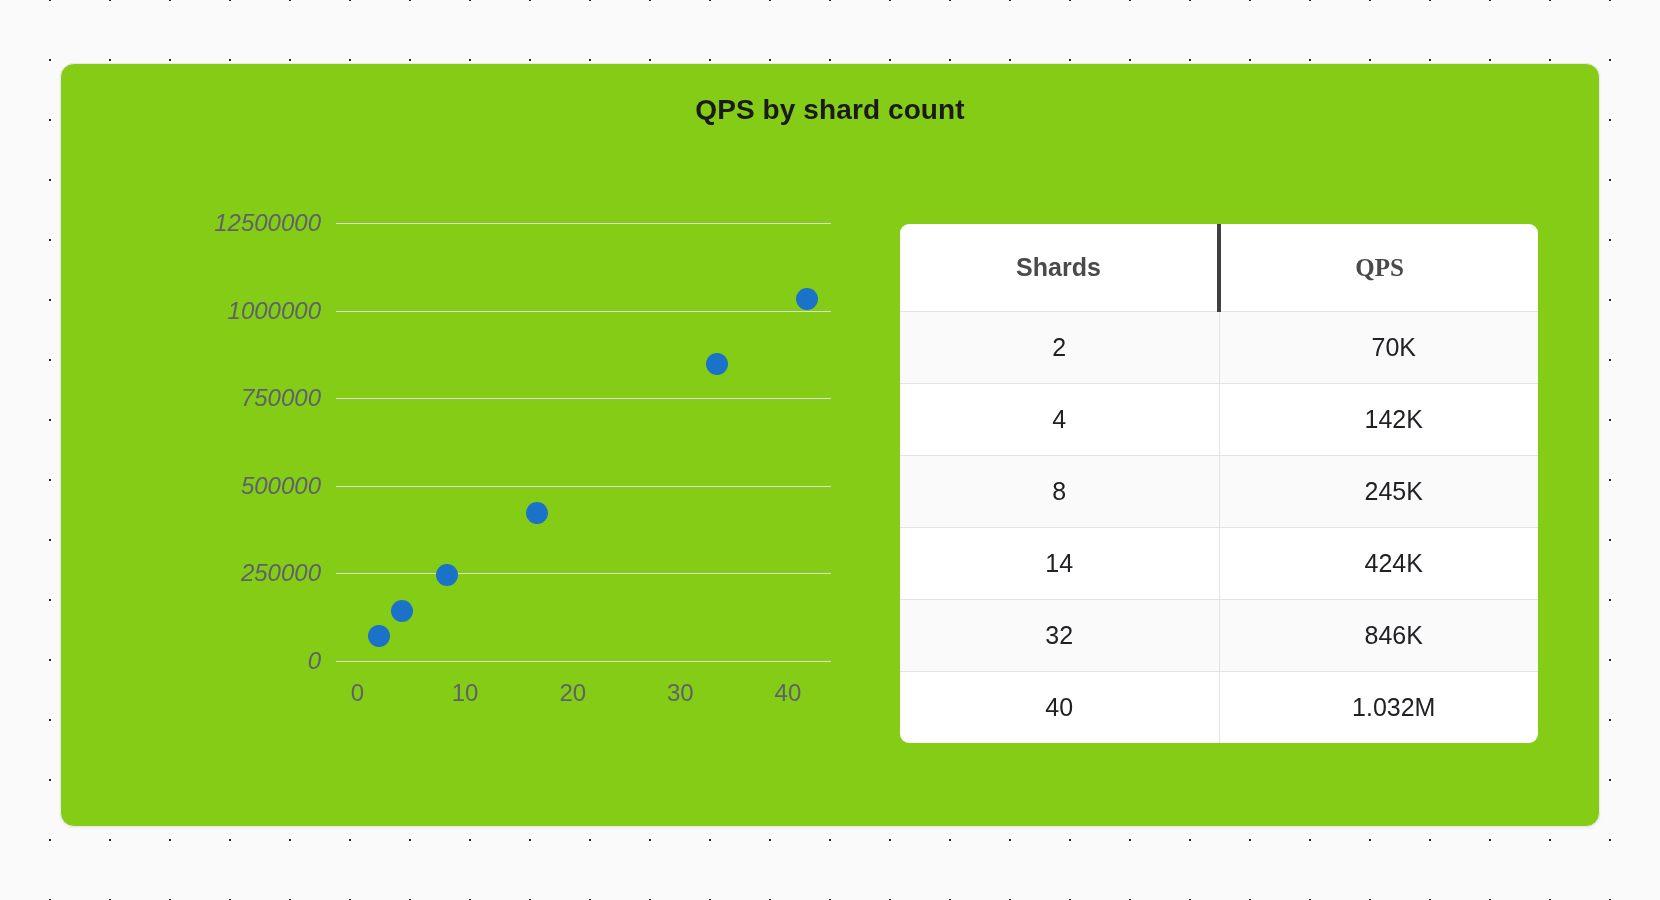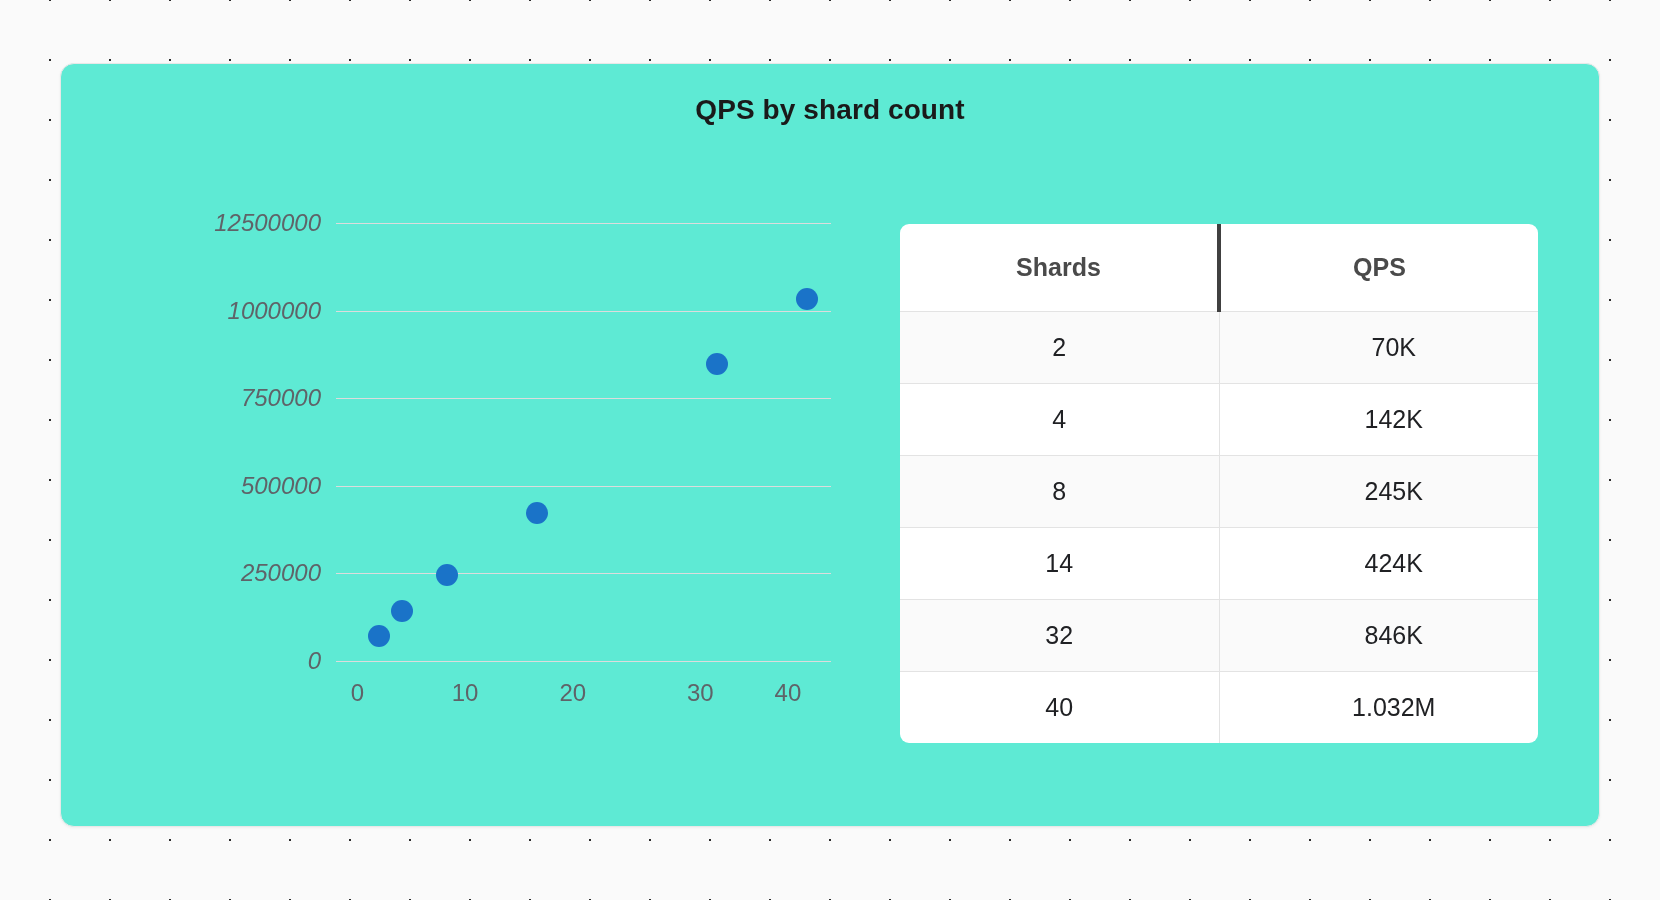--- a/index.html
+++ b/index.html
@@ -19,21 +19,21 @@
     position: relative;
   }
 
   
   #card {
     position: absolute;
     left: 60px;
     top: 63px;
     width: 1540px;
     height: 764px;
-    background: #5eead4;
+    background: #84cc16;
     border: 1px solid #e8e8e8;
     border-radius: 14px;
     box-shadow: 0 1px 3px rgba(0,0,0,0.05);
   }
 
   #chart-title {
     position: absolute;
     left: 0;
     top: 30px;
     width: 100%;
@@ -143,21 +143,21 @@
   table.data-table th {
     font-size: 25px;
     font-weight: bold;
     color: #4a4a4a;
     height: 88px;
     text-align: center;
     background: #ffffff;
     border-bottom: 1px solid #e3e3e3;
     border-right: 4px solid #404040;
   }
-  table.data-table th:last-child { border-right: none; }
+  table.data-table th:last-child { border-right: none; font-family: Liberation Serif, serif; }
 
   table.data-table td {
     font-size: 25px;
     color: #202124;
     height: 72px;
     text-align: center;
     border-bottom: 1px solid #e3e3e3;
     border-right: 1px solid #e3e3e3;
   }
   table.data-table td:last-child { border-right: none; padding-left: 30px; }
@@ -198,21 +198,21 @@
           <div class="point" title="8, 245000" style="left: 22.4%; top: 80.4%; background: rgb(26, 115, 200);"></div>
           <div class="point" title="16, 424000" style="left: 40.6%; top: 66.1%; background: rgb(26, 115, 200);"></div>
           <div class="point" title="32, 846000" style="left: 77%; top: 32.3%; background: rgb(26, 115, 200);"></div>
           <div class="point" title="40, 1032000" style="left: 95.2%; top: 17.4%; background: rgb(26, 115, 200);"></div>
         </div>
 
       <div id="xtick-labels">
           <div class="xtick-label" style="left: 4.34783%;">0</div>
           <div class="xtick-label" style="left: 26.087%;">10</div>
           <div class="xtick-label" style="left: 47.8261%;">20</div>
-          <div class="xtick-label" style="left: 69.5652%; margin-left: 20px;">30</div>
+          <div class="xtick-label" style="left: 69.5652%;">30</div>
           <div class="xtick-label" style="left: 91.3043%;">40</div>
         </div>
 
     </div>
 
     <div id="table-panel">
       <table class="data-table">
         <thead>
           <tr>
             <th>Shards</th>

